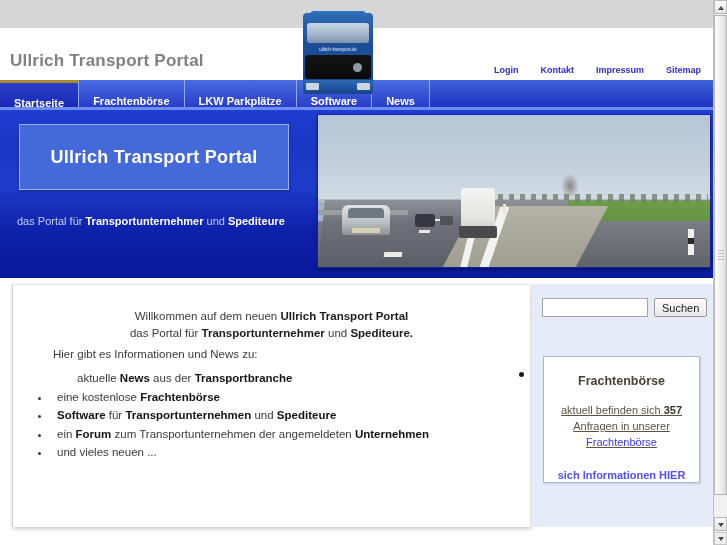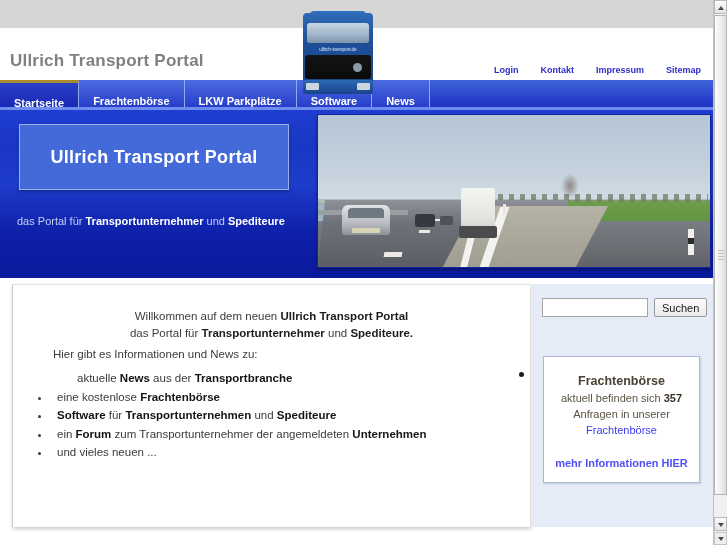--- a/index.html
+++ b/index.html
@@ -442,24 +442,25 @@
     box-sizing: border-box;
     text-align: center;
   }
   .side-box-title {
     margin-top: 17px;
     font-size: 12.5px;
     font-weight: bold;
     color: #4a4234;
   }
   .side-box-body {
-    margin-top: 2px;
+    margin-top: 14px;
     font-size: 11px;
     line-height: 16px;
     color: #5b5344;
+    text-decoration: underline;
   }
   .side-box-body b { color: #3a3224; }
   .side-link {
     color: #3a3af0;
     text-decoration: none;
     font-weight: normal;
   }
   .side-more {
     margin-top: 19px;
     font-size: 11px;
@@ -607,21 +608,21 @@
         <div><span>Willkommen auf dem neuen </span><b>Ullrich Transport Portal</b></div>
         <div><span>das Portal für </span><b>Transportunternehmer</b><span> und </span><b>Spediteure.</b></div>
       </div>
 
       <div class="intro-line">Hier gibt es Informationen und News zu:</div>
 
       <ul class="feature-list" id="feature-list">
           <li class="no-bullet"><span>aktuelle </span><b>News</b><span> aus der </span><b>Transportbranche</b></li>
           <li><span>eine kostenlose </span><b>Frachtenbörse</b></li>
           <li><b>Software</b><span> für </span><b>Transportunternehmen</b><span> und </span><b>Spediteure</b></li>
-          <li><span>ein </span><b>Forum</b><span> zum Transportunternehmer der angemeldeten </span><b>Unternehmen</b></li>
+          <li><span>ein </span><b>Forum</b><span> zum Transportunternehmen der angemeldeten </span><b>Unternehmen</b></li>
           <li><span>und vieles neuen ...</span></li>
         </ul>
 
       <div class="stray-bullet"></div>
     </div>
 
     <div class="col-side">
 
       <div class="search-row">
         <input class="search-input" type="text" placeholder="" style="">
@@ -629,21 +630,21 @@
       </div>
 
       <div class="side-box">
         <div class="side-box-title">Frachtenbörse</div>
         <div class="side-box-body">
           <span>aktuell befinden sich </span><b>357</b><br>
           <span>Anfragen in unserer</span><br>
           <a href="#" class="side-link">Frachtenbörse</a>
         </div>
         <div class="side-more">
-          <a href="#">mehr Informationen HIER</a>
+          <a href="#">sich Informationen HIER</a>
         </div>
       </div>
 
     </div>
   </div>
 
   <div class="scrollbar">
     <div class="sb-arrow up">
         <i></i>
       </div>

